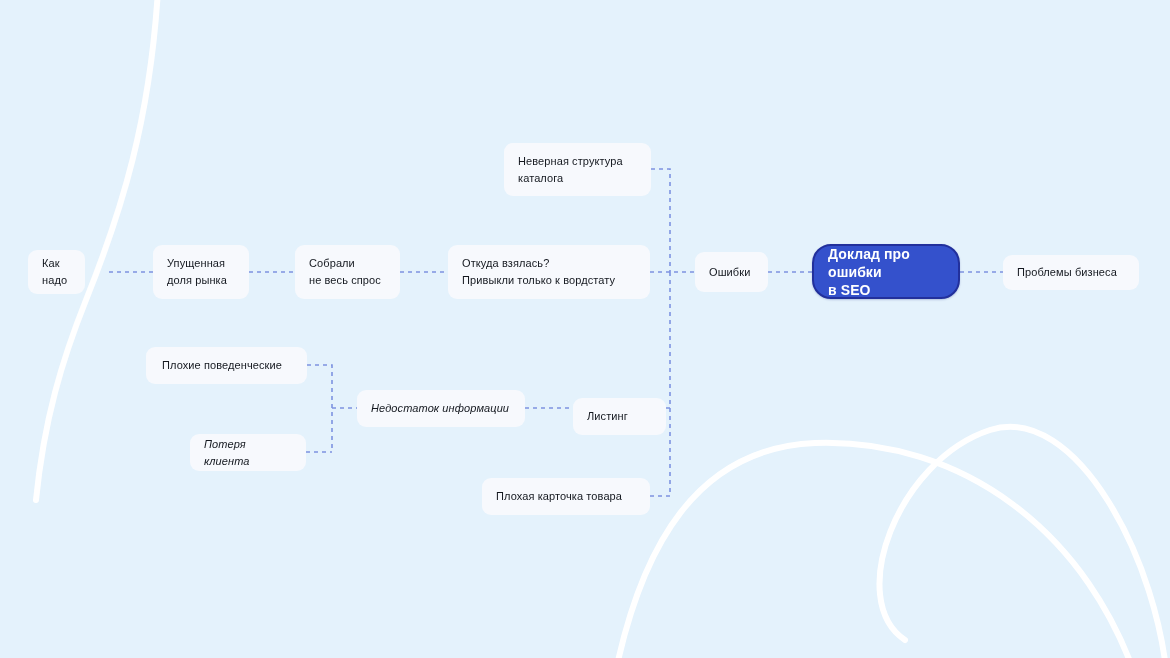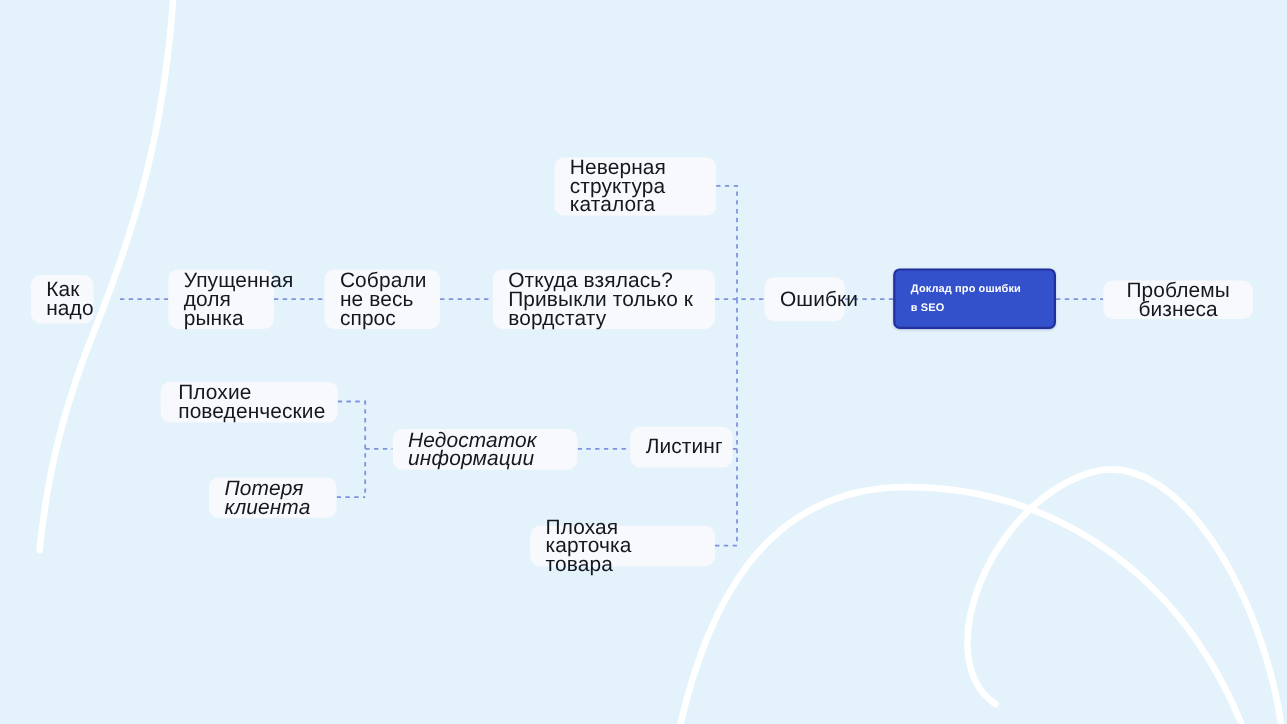--- a/index.html
+++ b/index.html
@@ -36,34 +36,34 @@
     pointer-events: none;
   }
   .node {
     position: absolute;
     box-sizing: border-box;
     background: #f7f9fd;
     border-radius: 9px;
     display: flex;
     align-items: center;
     color: #14181f;
-    font-size: 19px;
+    font-size: 11px;
     line-height: 17px;
     letter-spacing: 0.1px;
     padding: 0 14px;
     white-space: pre-line;
   }
   .node.center {
     background: #3451cc;
     border: 2px solid #22309c;
     color: #ffffff;
     font-weight: bold;
-    font-size: 10px;
+    font-size: 14px;
     line-height: 18px;
-    border-radius: 6px;
+    border-radius: 19px;
     box-shadow: 0 1px 2px rgba(30,50,140,0.25);
   }
 </style>
 </head>
 <body>
 
 <div id="canvas">
 
   <svg id="decor" viewBox="0 0 1170 658" xmlns="http://www.w3.org/2000/svg">
       <path d="M158,-10 C150,120 122,210 86,300 C62,360 44,420 36,500" fill="none" stroke="#ffffff" stroke-width="6" stroke-linecap="round"></path>
@@ -97,17 +97,17 @@
 Привыкли только к вордстату</span></div>
       <div class="node" style="left: 504px; top: 143px; width: 147px; height: 53px;"><span>Неверная структура
 каталога</span></div>
       <div class="node" style="left: 695px; top: 252px; width: 73px; height: 40px; align-items: center;"><span>Ошибки</span></div>
       <div class="node center" style="left: 812px; top: 244px; width: 148px; height: 55px;"><span>Доклад про ошибки
 в SEO</span></div>
       <div class="node" style="left: 1003px; top: 255px; width: 136px; height: 35px; text-align: center;"><span>Проблемы бизнеса</span></div>
       <div class="node" style="left: 146px; top: 347px; width: 161px; height: 37px; padding-left: 16px;"><span>Плохие поведенческие</span></div>
       <div class="node" style="left: 190px; top: 434px; width: 116px; height: 37px; font-style: italic;"><span>Потеря клиента</span></div>
       <div class="node" style="left: 357px; top: 390px; width: 168px; height: 37px; font-style: italic;"><span>Недостаток информации</span></div>
-      <div class="node" style="left: 573px; top: 388px; width: 93px; height: 37px;"><span>Листинг</span></div>
+      <div class="node" style="left: 573px; top: 398px; width: 93px; height: 37px;"><span>Листинг</span></div>
       <div class="node" style="left: 482px; top: 478px; width: 168px; height: 37px;"><span>Плохая карточка товара</span></div>
     </div>
 
 </div>
 
 </body></html>

